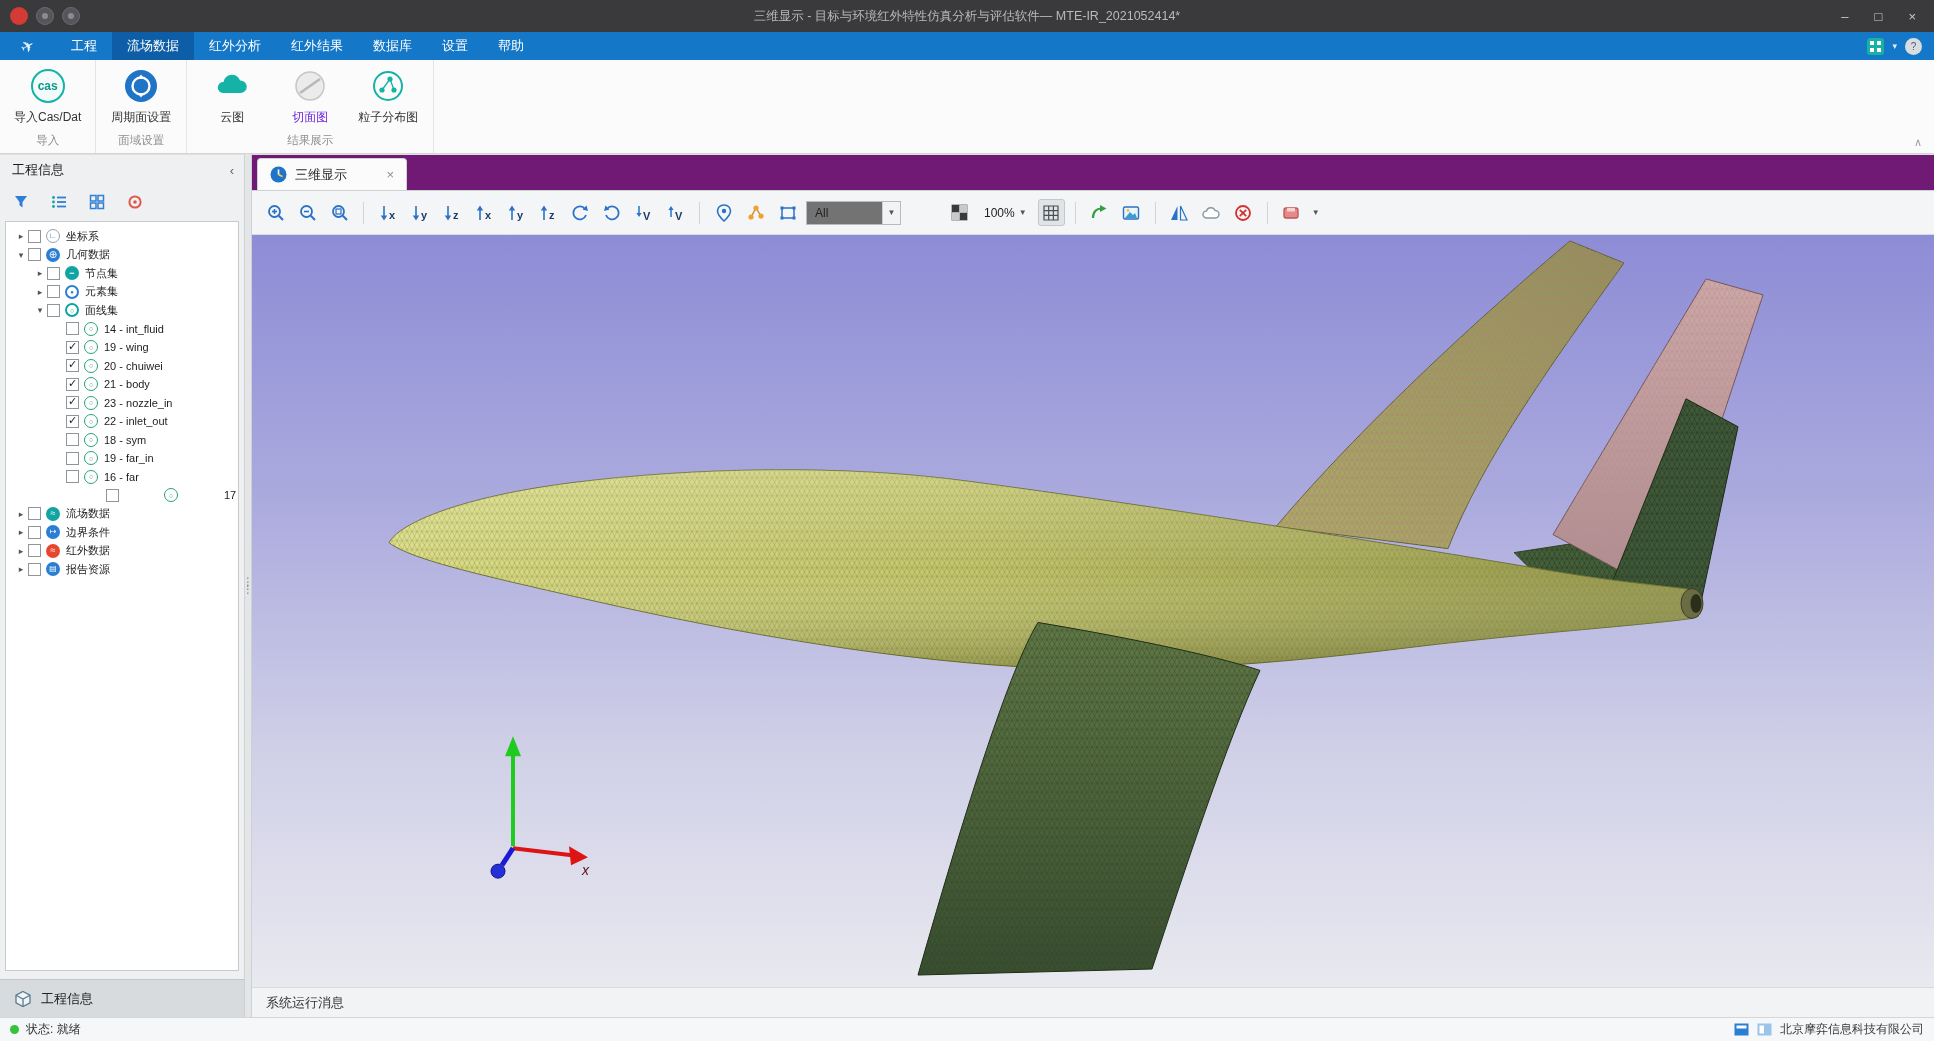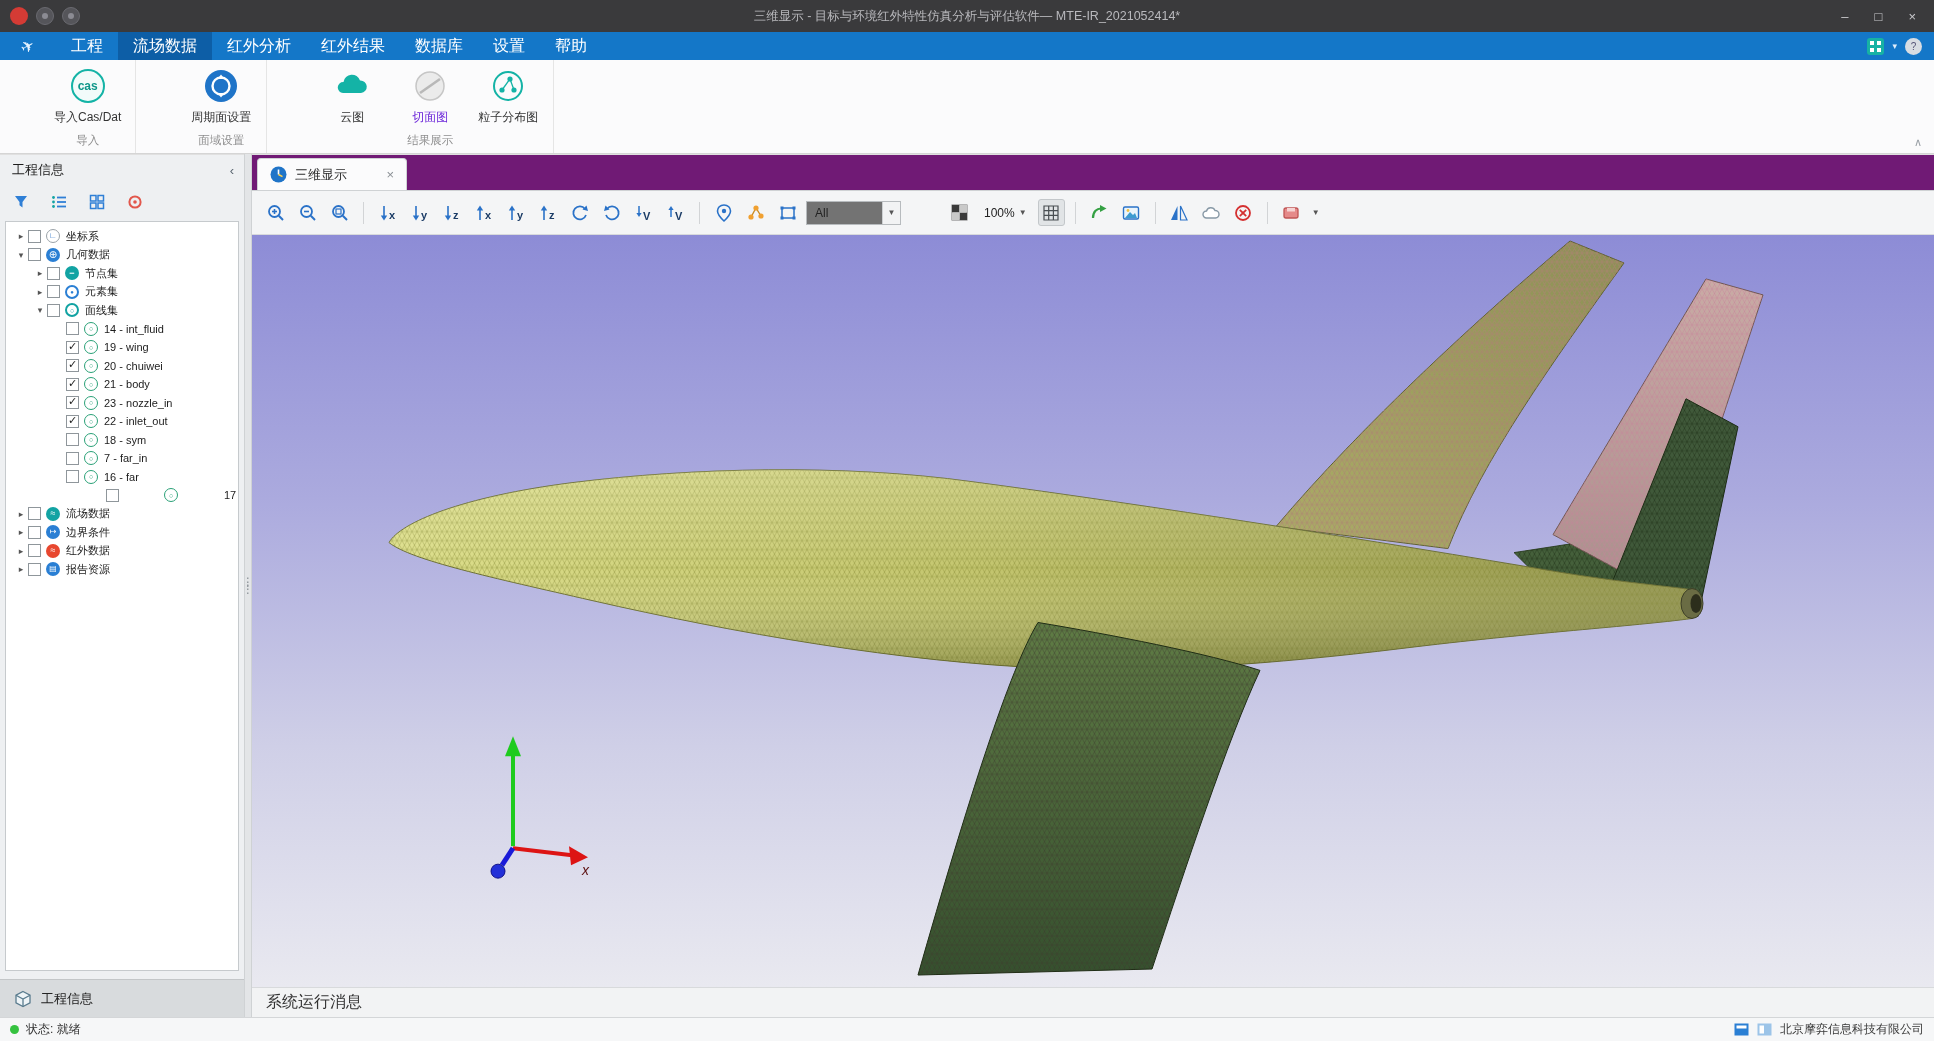--- a/index.html
+++ b/index.html
@@ -14,31 +14,31 @@
   .tb-gray { background:#55555a; border:1px solid #6a6a70; }
   .tb-gray::after { content:""; position:absolute; left:5px; top:5px; width:6px; height:6px; border-radius:50%; background:#8b8b93; }
   .tb-title { position:absolute; left:0; right:0; text-align:center; font-size:12.5px; color:#b9b9bd; pointer-events:none; }
   .tb-controls { margin-left:auto; display:flex; align-items:center; gap:26px; color:#c9c9cd; font-size:13px; padding-right:8px; z-index:2; }
   .tb-controls span { cursor:default; line-height:1; }
 
   
   .menubar { height:28px; background:#1477c8; display:flex; align-items:stretch; color:#fff; flex:0 0 28px; }
   .menu-logo { width:56px; display:flex; align-items:center; justify-content:center; font-size:16px; color:#e8f4ff; transform-origin:center; }
   .menu-logo span { display:inline-block; transform:rotate(-28deg); }
-  .menu-tab { padding:8px 15px; display:flex; align-items:center; font-size:16px; cursor:default; }
+  .menu-tab { padding:8px 15px; display:flex; align-items:center; font-size:13px; cursor:default; }
   .menu-tab.active { background:#0d5ea6; }
   .menu-right { margin-left:auto; display:flex; align-items:center; gap:8px; padding-right:12px; }
   .mr-apps { width:17px; height:17px; border-radius:3px; background:#17b2a4; position:relative; }
   .mr-apps::after { content:""; position:absolute; left:3px; top:3px; width:4px; height:4px; background:#fff; box-shadow:7px 0 #fff,0 7px #fff,7px 7px #fff; }
   .mr-caret { font-size:9px; color:#dfeefb; }
   .mr-user { width:17px; height:17px; border-radius:50%; background:#d8dde2; color:#557; font-size:10px; display:flex; align-items:center; justify-content:center; }
 
   
   .ribbon { height:94px; background:#fbfbfc; border-bottom:1px solid #d5d5d5; display:flex; align-items:stretch; position:relative; flex:0 0 94px; }
-  .rib-group { display:flex; flex-direction:column; padding:8px 14px 0 14px; border-right:1px solid #e5e5e5;margin-left:40px; }
+  .rib-group { display:flex; flex-direction:column; padding:8px 14px 0 14px; border-right:1px solid #e5e5e5; }
   .rib-items { display:flex; gap:16px; align-items:flex-start; }
   .rib-btn { display:flex; flex-direction:column; align-items:center; gap:5px; min-width:62px; cursor:default; }
   .rib-ico { width:36px; height:36px; display:flex; align-items:center; justify-content:center; }
   .ico-cas { width:34px; height:34px; border-radius:50%; border:2px solid #14b3a6; background:#f2fbfa; color:#0e978a; font-weight:bold; font-size:12px; display:flex; align-items:center; justify-content:center; }
   .rib-lbl { font-size:12px; color:#333; white-space:nowrap; }
   .rib-btn.disabled .rib-lbl { color:#6d28d9; }
   .rib-group-label { margin-top:auto; text-align:center; font-size:11.5px; color:#8e8e8e; padding:4px 0 5px 0; }
   .rib-collapse { position:absolute; right:12px; bottom:4px; color:#9aa0a6; font-size:11px; cursor:default; }
 
   
@@ -86,21 +86,21 @@
   .tsep { width:1px; height:22px; background:#d2d4d6; margin:0 5px; flex:0 0 1px; }
   .combo { height:24px; background:#737373; border:1px solid #b7bbbe; display:flex; align-items:center; font-size:12px; color:#222; }
   .combo .val { padding:0 8px; flex:1; }
   .combo .dd { width:18px; height:100%; border-left:1px solid #cdd0d2; display:flex; align-items:center; justify-content:center; font-size:8px; color:#555; background:#f2f3f4; }
   .flatdd { display:flex; align-items:center; gap:4px; font-size:12px; color:#222; padding:0 6px; height:26px; cursor:default; }
   .flatdd .car { font-size:8px; color:#555; }
 
   .viewport { flex:1; position:relative; min-height:0; background:linear-gradient(180deg,#8d8cd6 0%,#abaade 35%,#cfcfe7 68%,#e9e9f0 100%); }
   .viewport svg.scene { position:absolute; inset:0; width:100%; height:100%; }
 
-  .msgbar { height:30px; flex:0 0 30px; background:#f2f3f4; border-top:1px solid #d8dadc; display:flex; align-items:center; padding-left:14px; font-size:16px; color:#333; }
+  .msgbar { height:30px; flex:0 0 30px; background:#f2f3f4; border-top:1px solid #d8dadc; display:flex; align-items:center; padding-left:14px; font-size:13px; color:#333; }
 
   
   .statusbar { height:24px; flex:0 0 24px; background:#f6f7f8; border-top:1px solid #d4d6d8; display:flex; align-items:center; padding:0 10px; font-size:12px; color:#333; }
   .st-dot { width:9px; height:9px; border-radius:50%; background:#35c23f; margin-right:7px; }
   .st-right { margin-left:auto; display:flex; align-items:center; gap:8px; color:#3a3a3a; }
 </style>
 </head>
 <body>
 
 <div class="app">
@@ -313,21 +313,21 @@
           <div class="tree-row" style="padding-left: 46px;">
     <span class="expander noexp"></span>
     <span class="cb"></span>
     <span class="ni ni-face-set"></span>
     <span class="tl">18 - sym</span>
   </div>
           <div class="tree-row" style="padding-left: 46px;">
     <span class="expander noexp"></span>
     <span class="cb"></span>
     <span class="ni ni-face-set"></span>
-    <span class="tl">7 - far_in</span>
+    <span class="tl">19 - far_in</span>
   </div>
           <div class="tree-row" style="padding-left: 46px;">
     <span class="expander noexp"></span>
     <span class="cb"></span>
     <span class="ni ni-face-set"></span>
     <span class="tl">16 - far</span>
   </div>
           <div class="tree-row" style="padding-left: 46px; gap: 40px;">
     <span class="expander noexp"></span>
     <span class="cb"></span>

